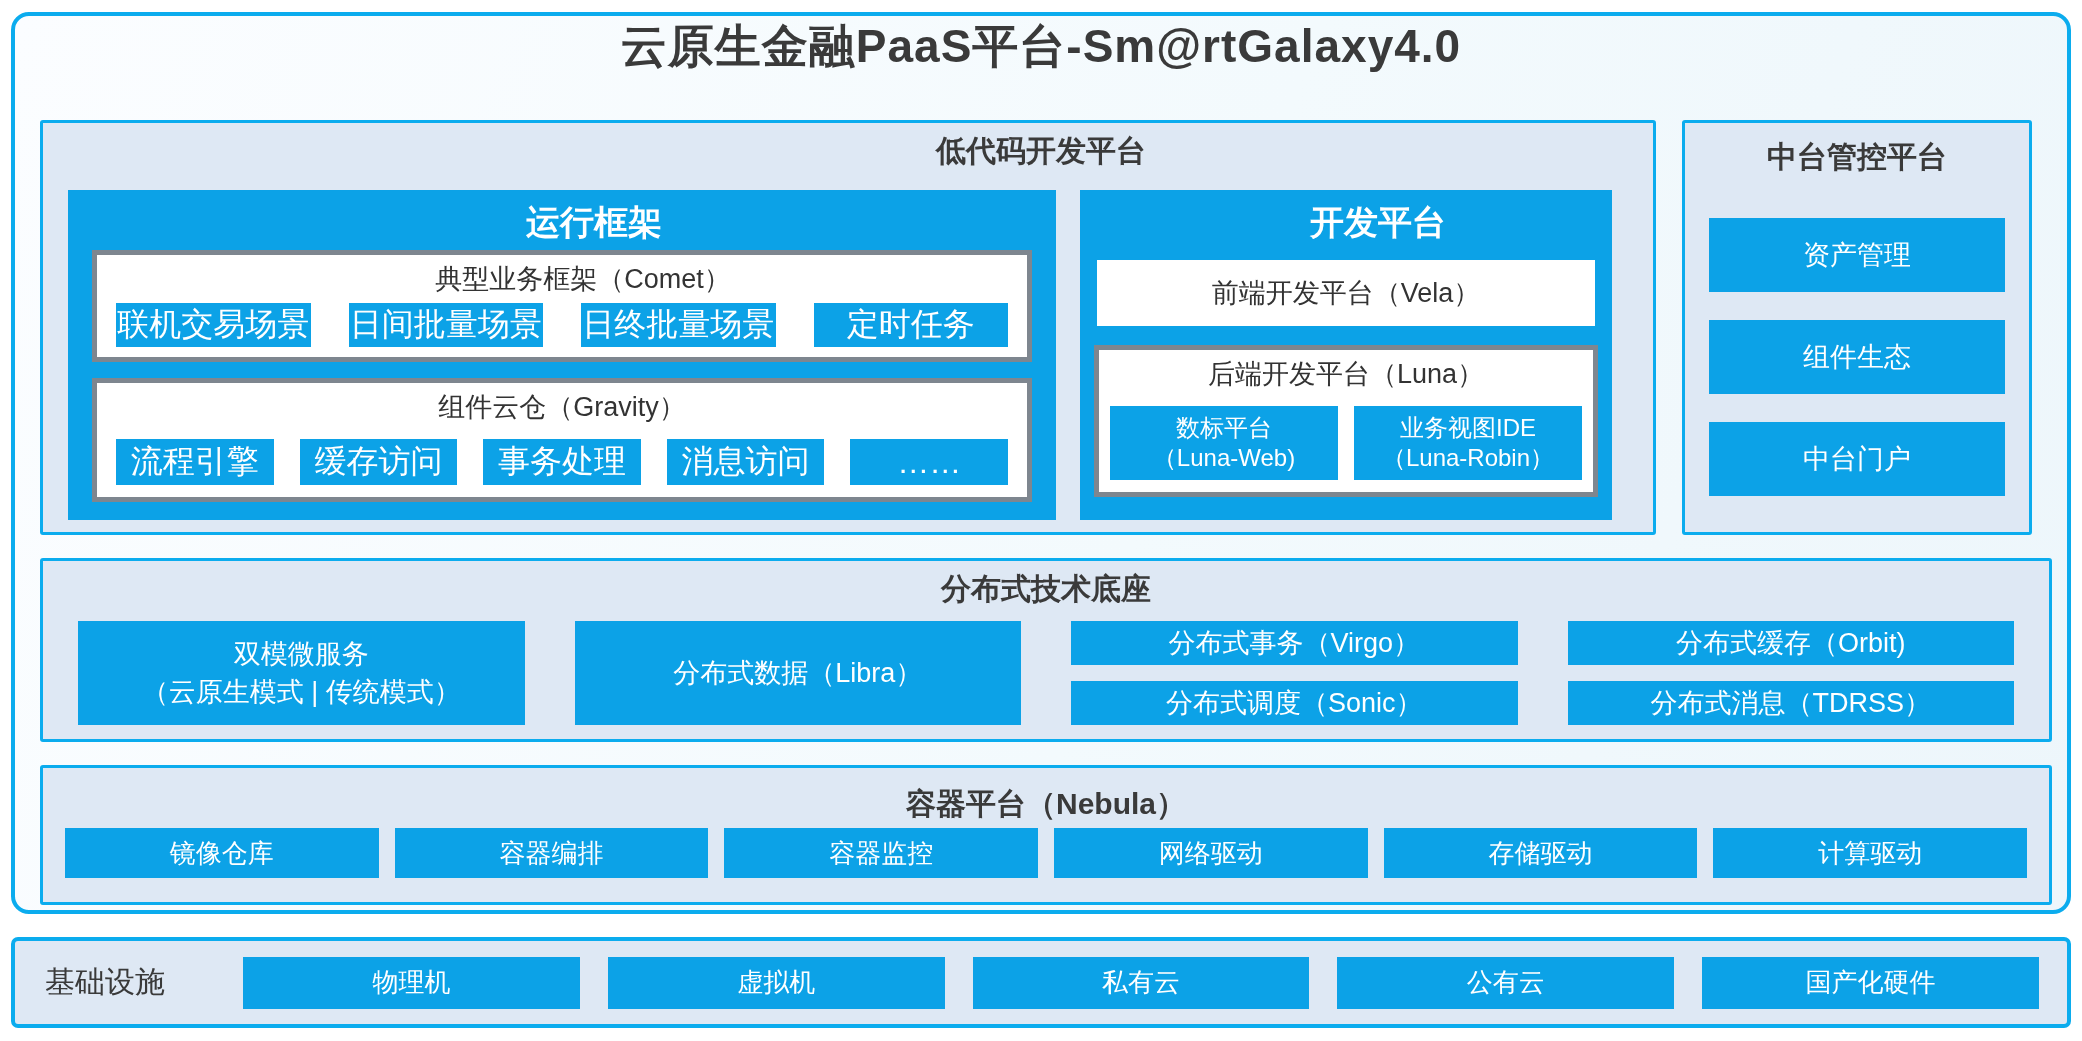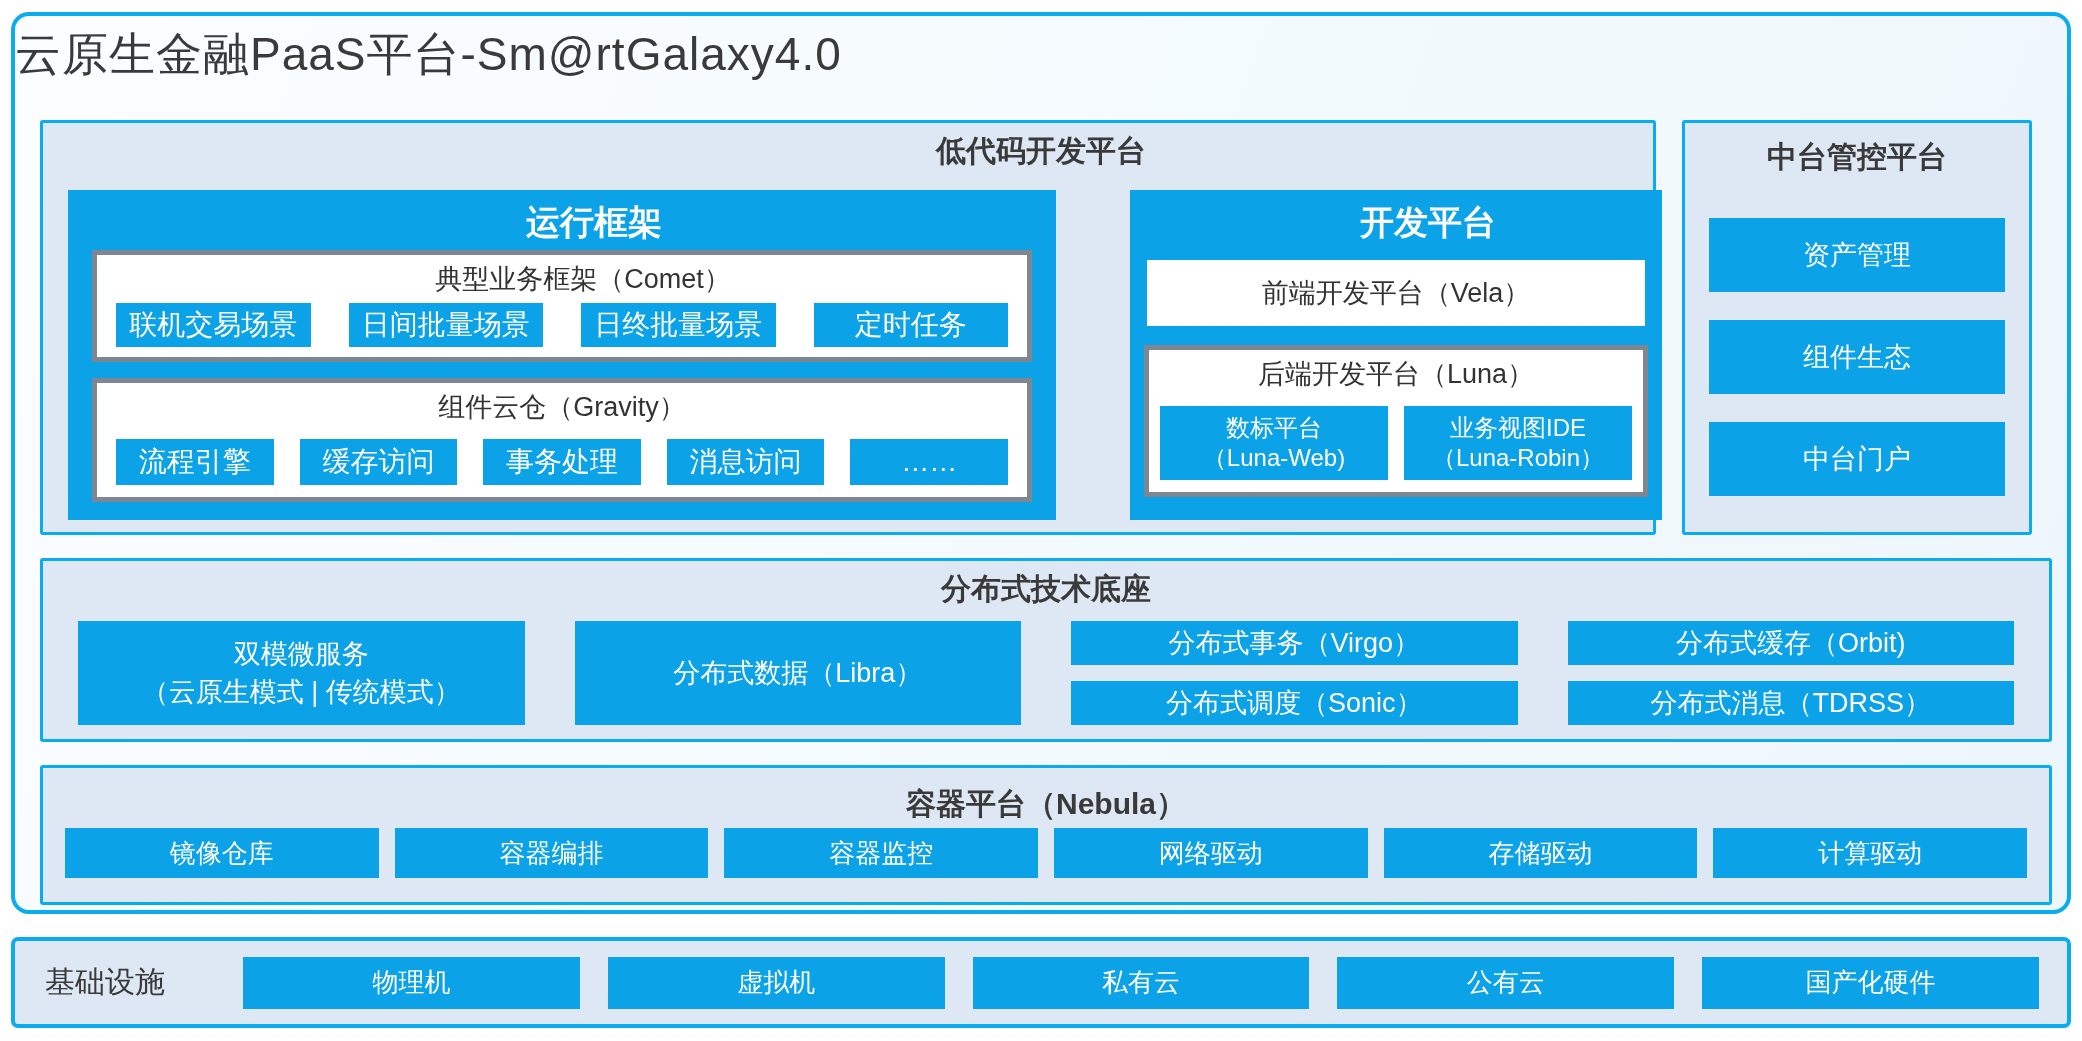--- a/index.html
+++ b/index.html
@@ -7,49 +7,49 @@
     position:relative;width:2082px;height:1041px;background:#ffffff;
     font-family:"Liberation Sans","DejaVu Sans",sans-serif;color:var(--ink,#3A3A3A);
   }
   
   .outer{
     position:absolute;left:11px;top:12px;width:2060px;height:902px;
     border:4px solid var(--cyan,#0BACEE);border-radius:18px;box-sizing:border-box;
     background:linear-gradient(110deg,#FBFDFF 0%,#F3FAFD 55%,#EDF6FB 100%);
   }
   .main-title{
-    position:absolute;top:8px;left:0;width:100%;text-align:left;
-    font-size:46px;font-weight:normal;color:var(--ink,#3A3A3A);letter-spacing:1px;
+    position:absolute;top:0;left:0;width:100%;text-align:center;
+    font-size:46px;font-weight:bold;color:var(--ink,#3A3A3A);letter-spacing:1px;
   }
   .panel{
     position:absolute;box-sizing:border-box;border:3px solid var(--cyan,#0BACEE);
     background:var(--panel-bg,#DEE8F4);border-radius:3px;
   }
   .panel-header{width:100%;text-align:center;font-size:30px;font-weight:bold;color:var(--ink,#3A3A3A);}
   .shifted{position:absolute;top:8px;left:0;transform:translateX(193px);}
   .bluepanel{position:absolute;background:var(--accent,#0CA2E7);box-sizing:border-box;}
   .blue-header{width:100%;text-align:center;padding-top:10px;font-size:34px;font-weight:bold;color:var(--white,#fff);padding-left:32px;}
   .whitebox{
     position:absolute;background:#ffffff;border:5px solid var(--gray,#7E868F);box-sizing:border-box;
   }
   .box-title{width:100%;text-align:center;font-size:27px;color:#333;margin-top:6px;}
   .box-items{position:absolute;left:19px;right:19px;bottom:10px;display:flex;gap:38px;}
   .blue-block{
     background:var(--accent,#0CA2E7);color:var(--white,#fff);
     display:flex;align-items:center;justify-content:center;text-align:left;
   }
-  .item{flex:1;height:44px;font-size:28px;}
+  .item{flex:1;height:44px;font-size:32px;}
   .gravity .box-items{gap:26px;bottom:12px;}
   .gravity .item{height:46px;}
   
   .lowcode{left:25px;top:104px;width:1616px;height:415px;}
   .runtime{left:25px;top:67px;width:988px;height:330px;}
   .comet{left:24px;top:60px;width:940px;height:112px;padding-left:42px;}
   .gravity{left:24px;top:188px;width:940px;height:124px;}
-  .dev{left:1087px;top:67px;width:532px;height:330px;}
+  .dev{left:1037px;top:67px;width:532px;height:330px;}
   .vela{position:absolute;left:17px;top:70px;width:498px;height:66px;background:#fff;
         display:flex;align-items:center;justify-content:center;font-size:27px;color:#333;}
   .luna{left:14px;top:155px;width:504px;height:152px;}
   .luna-items{position:absolute;left:11px;right:11px;bottom:12px;display:flex;gap:16px;}
   .luna-item{flex:1;height:74px;flex-direction:column;font-size:24px;line-height:30px;}
   
   .midplatform{left:1667px;top:104px;width:350px;height:415px;}
   .midplatform .panel-header{margin-top:14px;}
   .mid-items{position:absolute;left:24px;right:24px;top:95px;display:flex;flex-direction:column;gap:28px;}
   .mid-item{height:74px;font-size:27px;}

